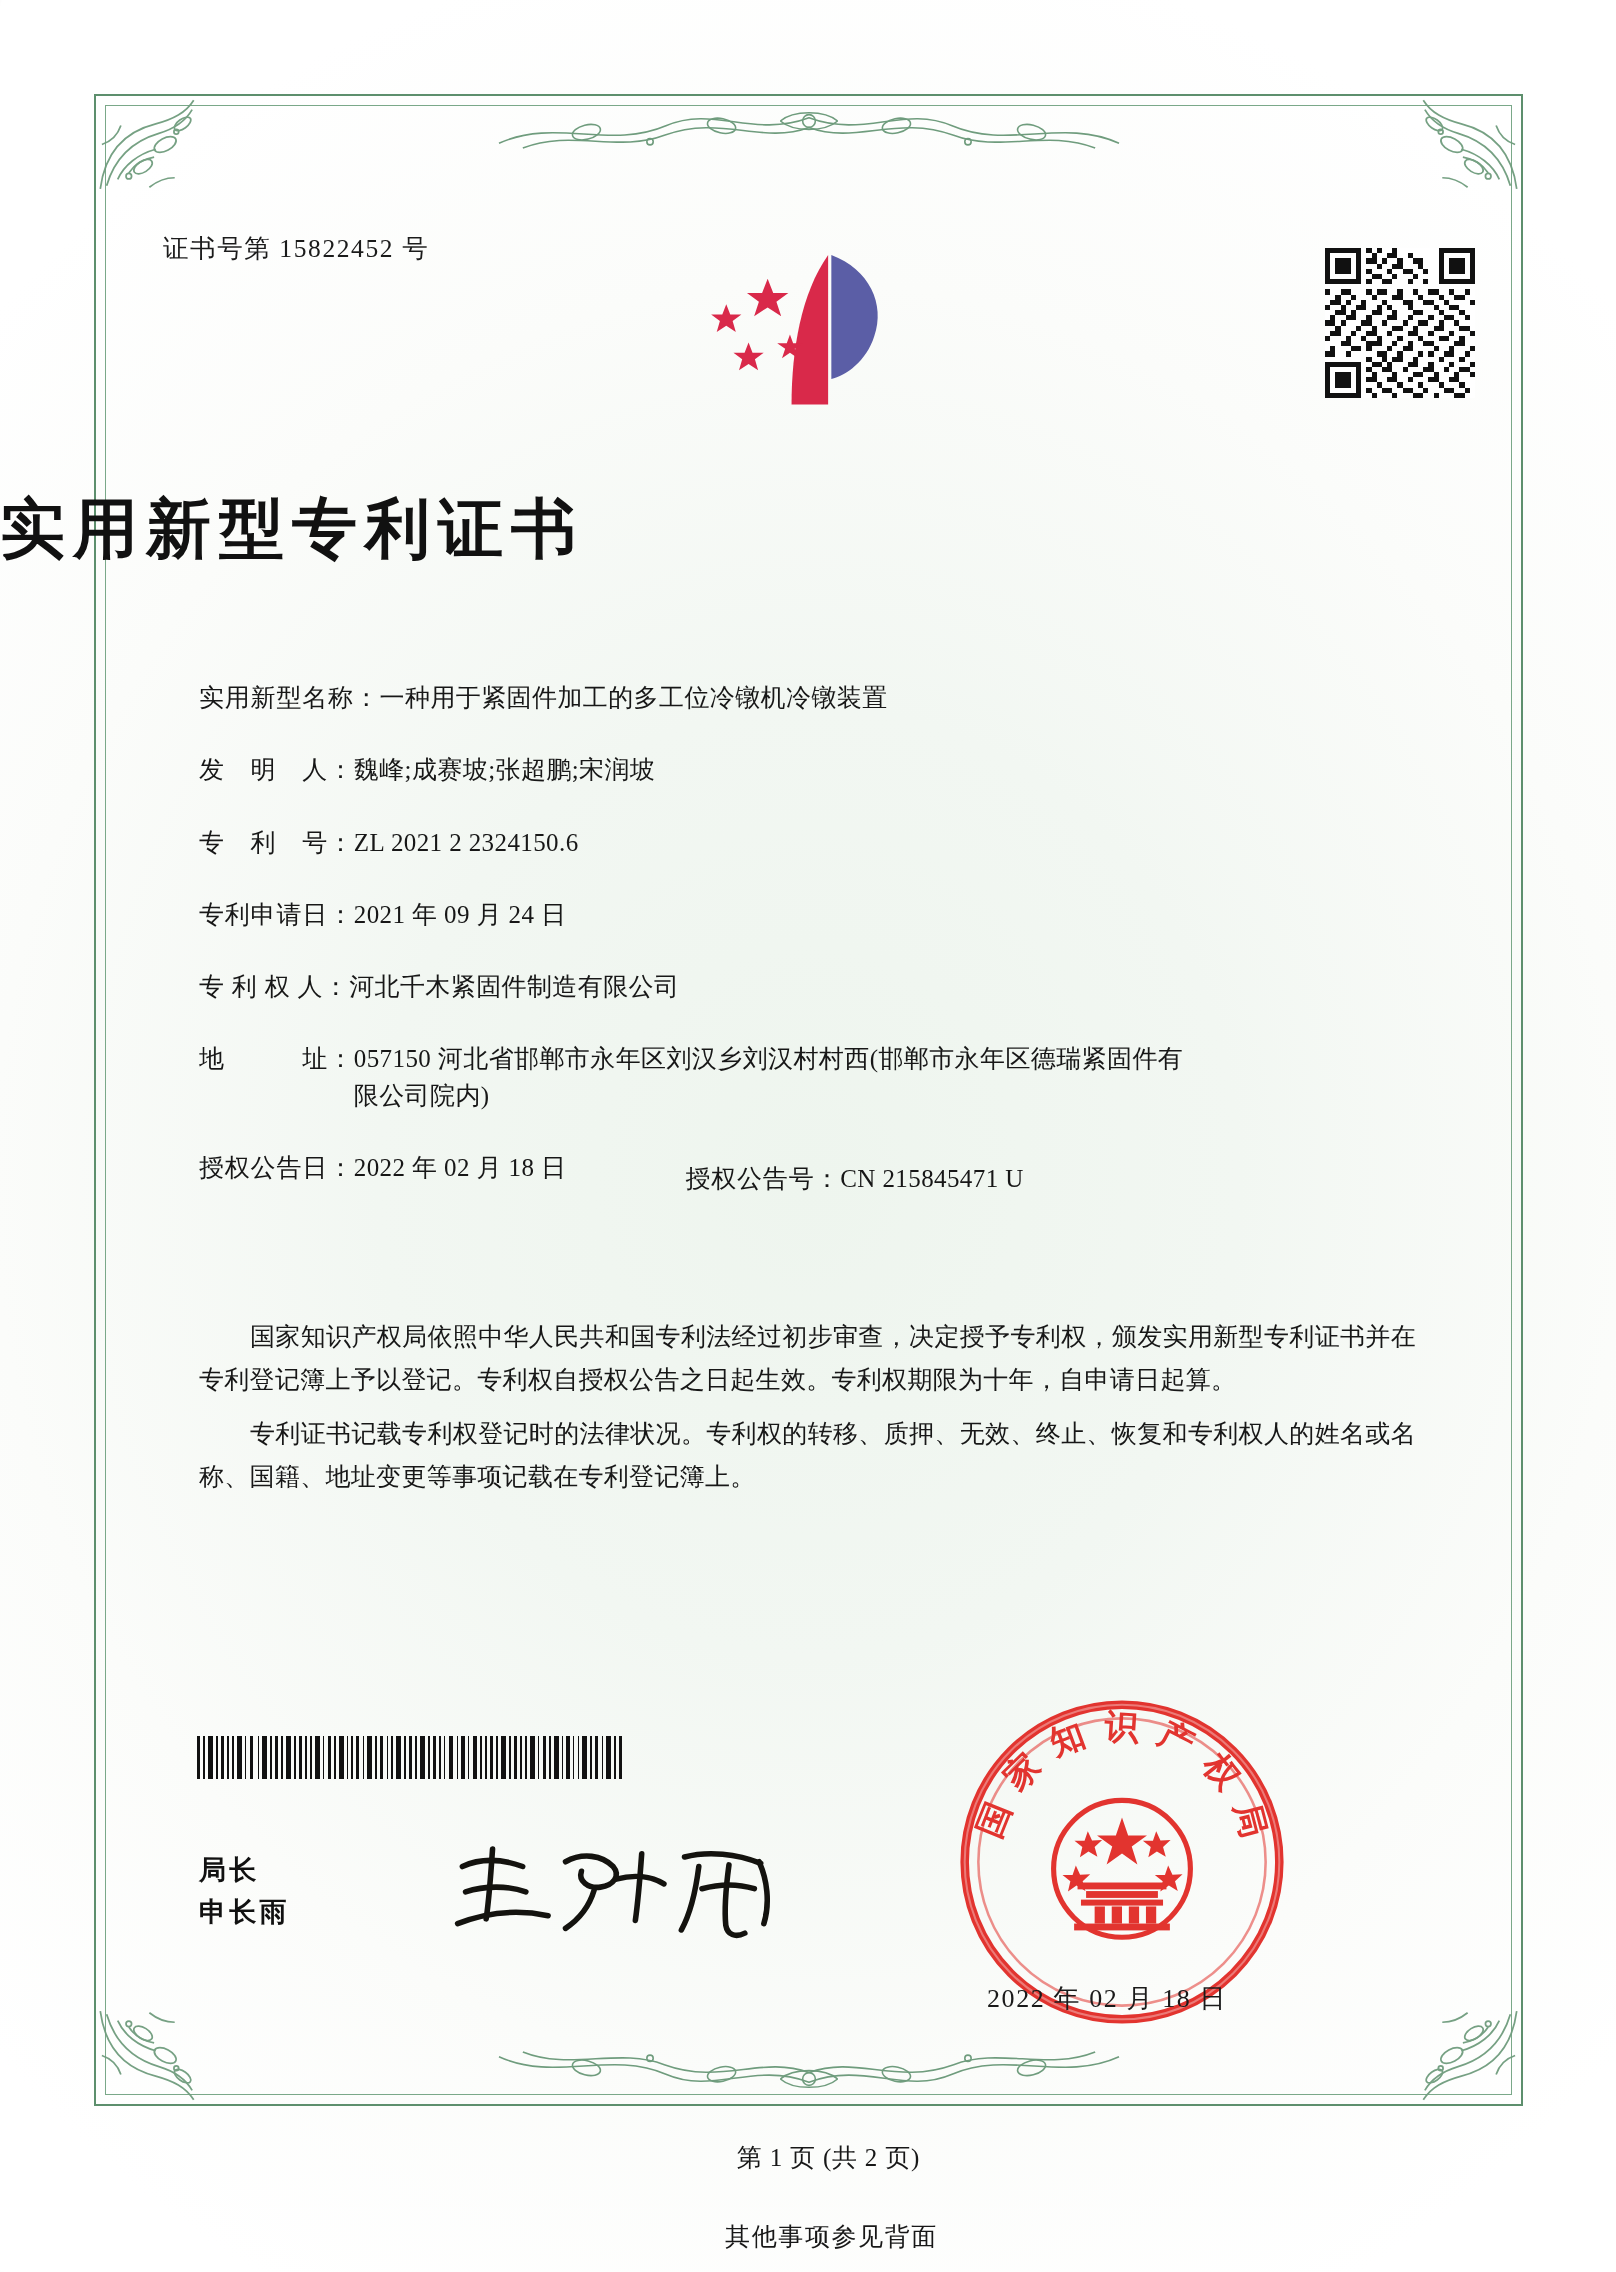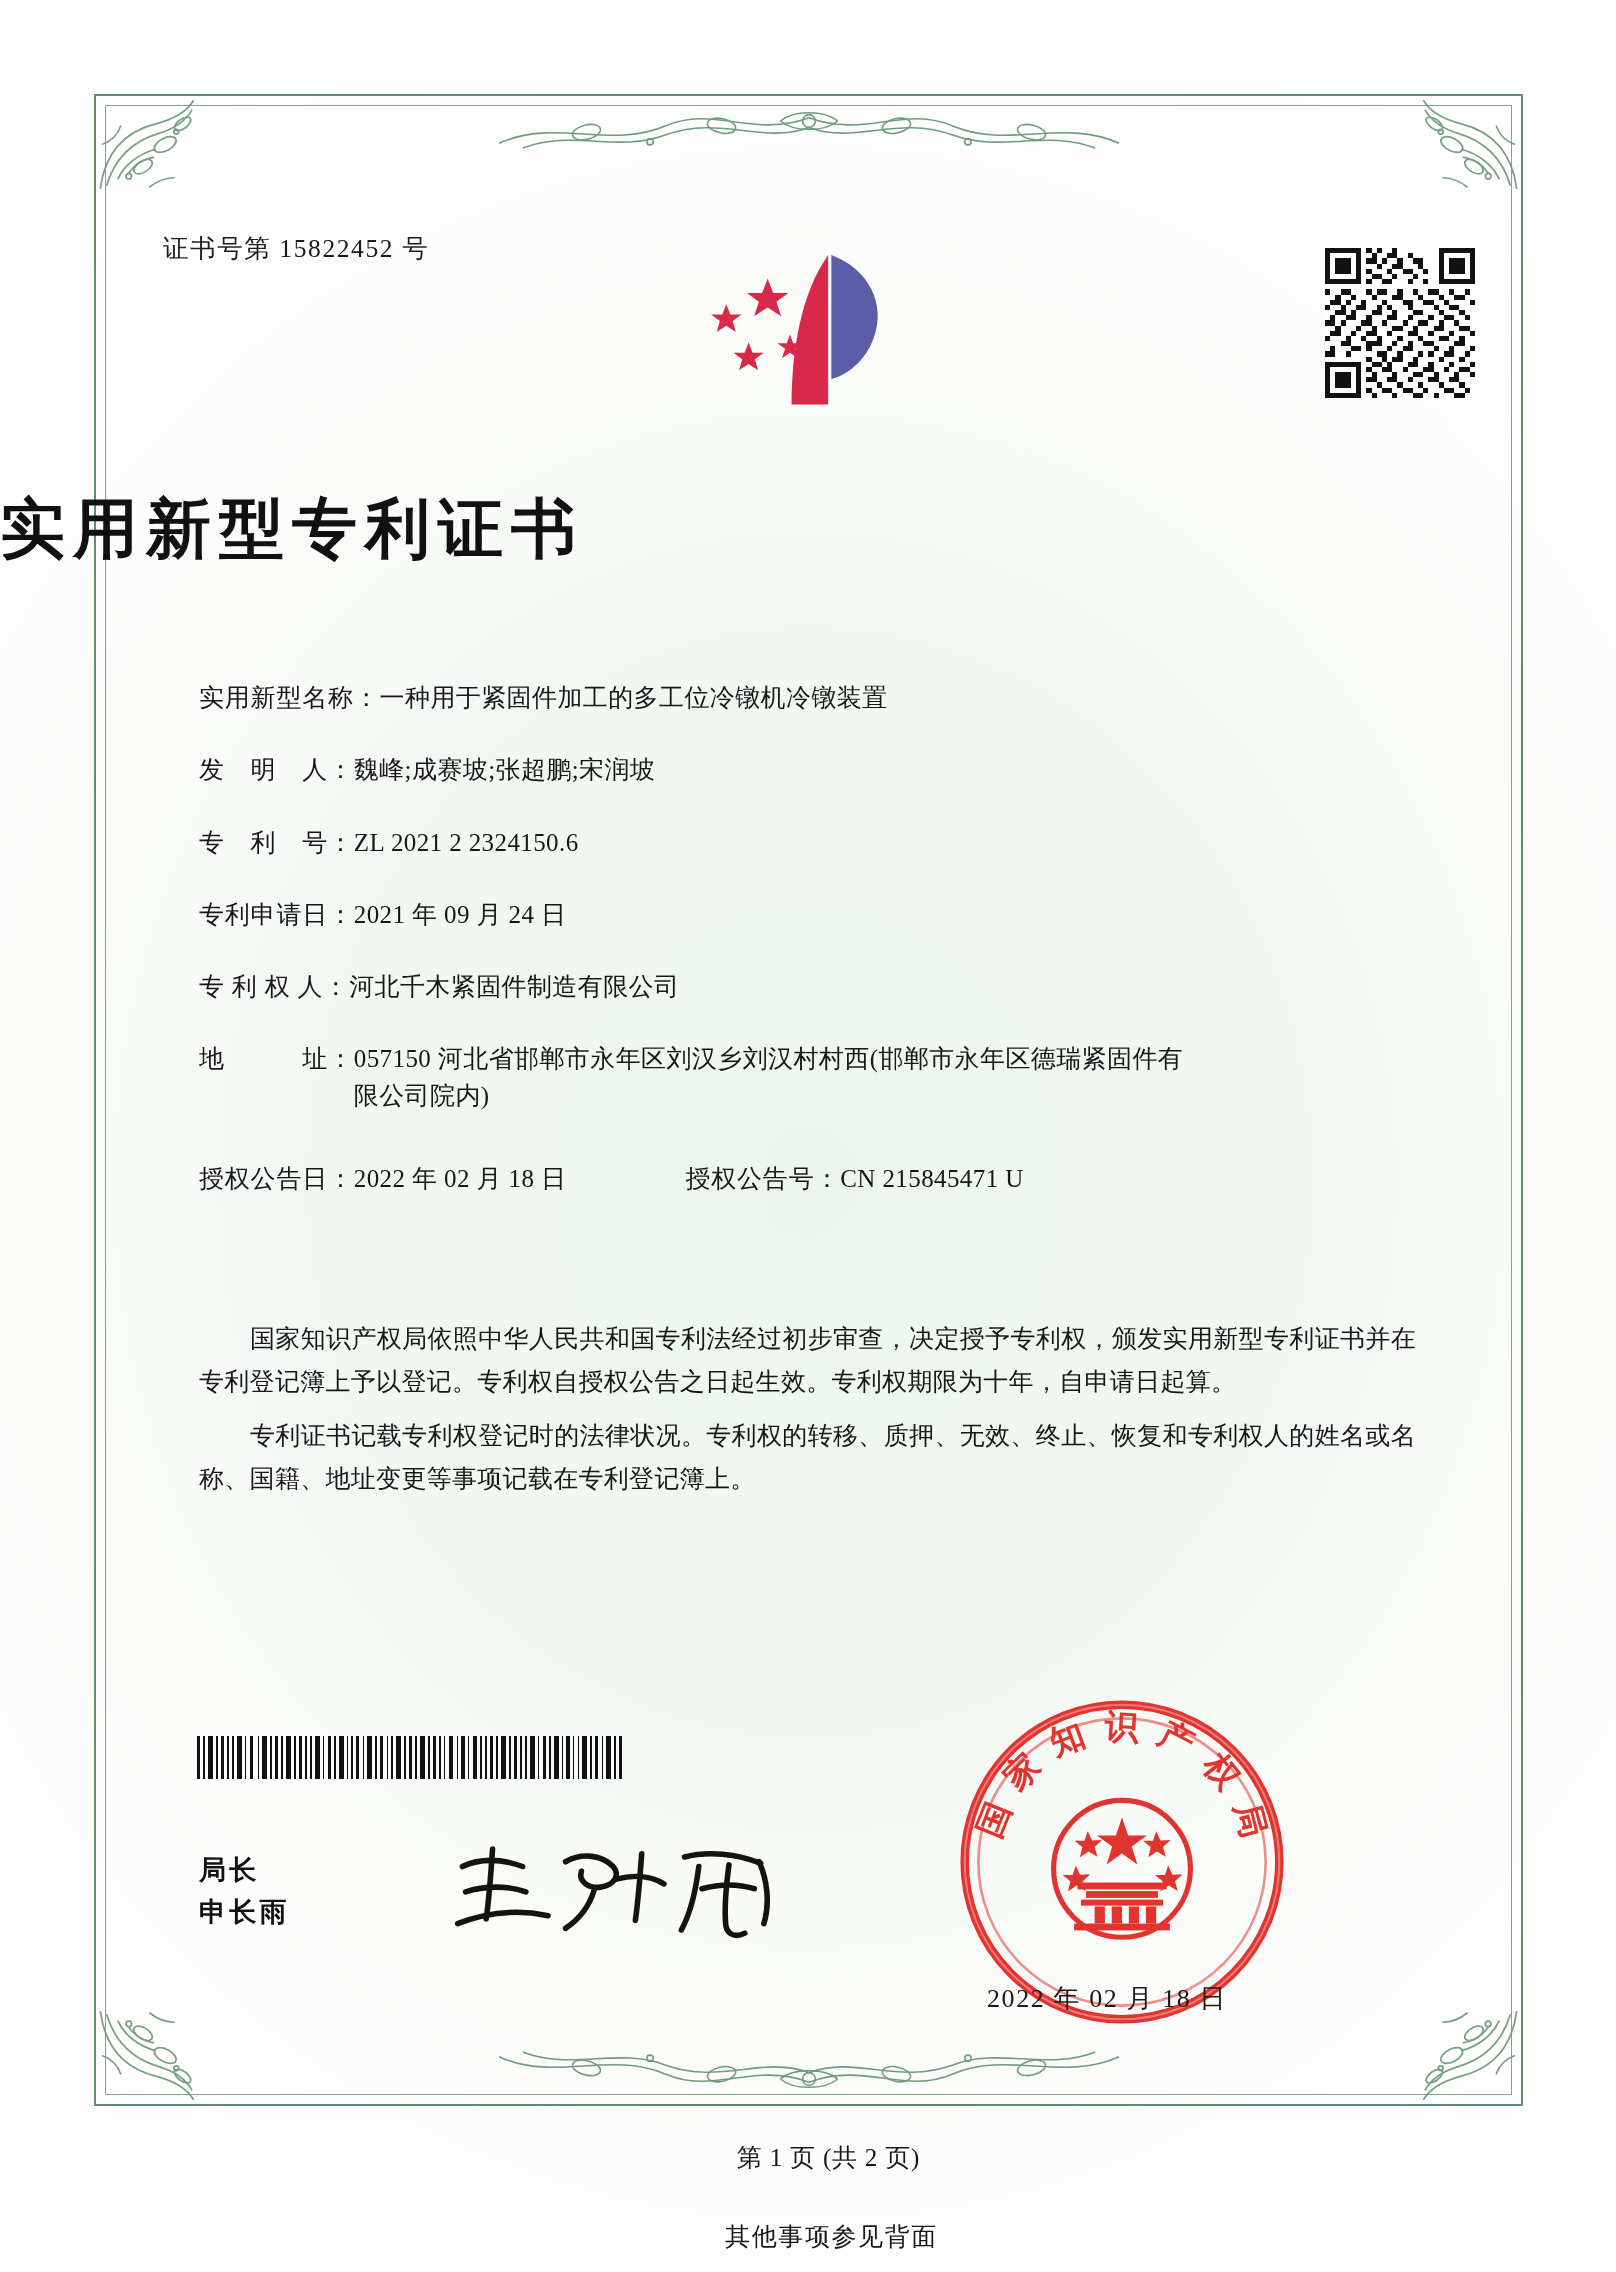--- a/index.html
+++ b/index.html
@@ -148,40 +148,41 @@
     letter-spacing: 0.8px;
   }
   .field-value {
     flex: 1 1 auto;
     letter-spacing: 0.4px;
   }
   .field-value.wrap { max-width: 843px; }
 
   .field-row.inline2 {
     display: flex;
-    align-items: flex-end;
+    align-items: flex-start;
   }
   .pubdate-block { display: flex; }
   .pubno-block { display: flex; margin-left: 119px; margin-top: 11px; }
 
   
   .paragraphs {
     position: absolute;
     left: 199px;
     top: 1317px;
     width: 1225px;
     font-size: 25px;
     line-height: 1.72;
     color: #171717;
     letter-spacing: 0.3px;
   }
   .paragraphs p {
     margin: 0 8px 11px 0;
     text-indent: 51px;
     text-align: justify;
+    font-family: Liberation Mono, monospace;
   }
 
   
   .barcode {
     position: absolute;
     left: 197px;
     top: 1736px;
     width: 430px;
     height: 43px;
   }

